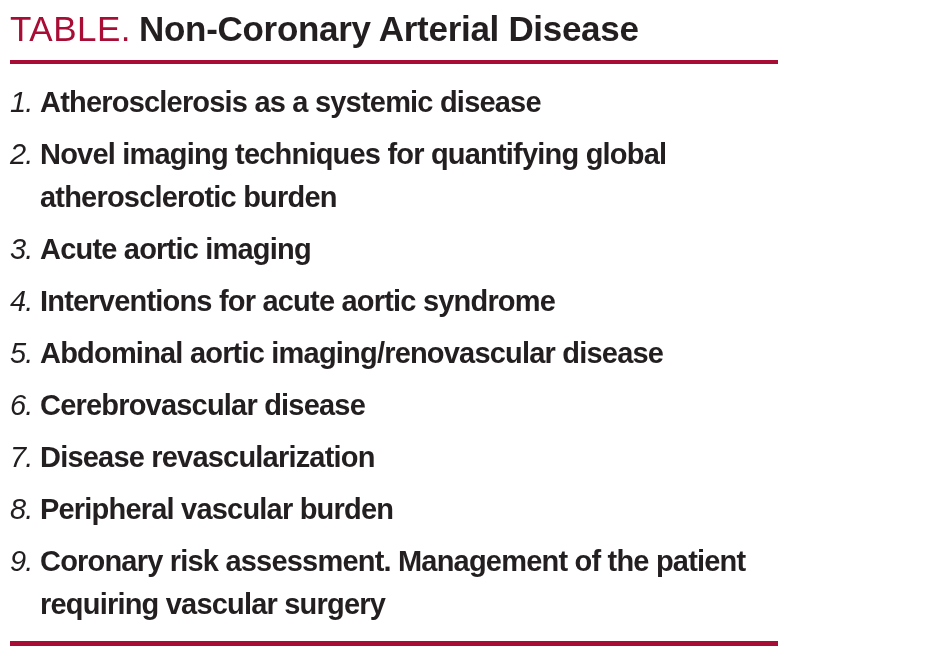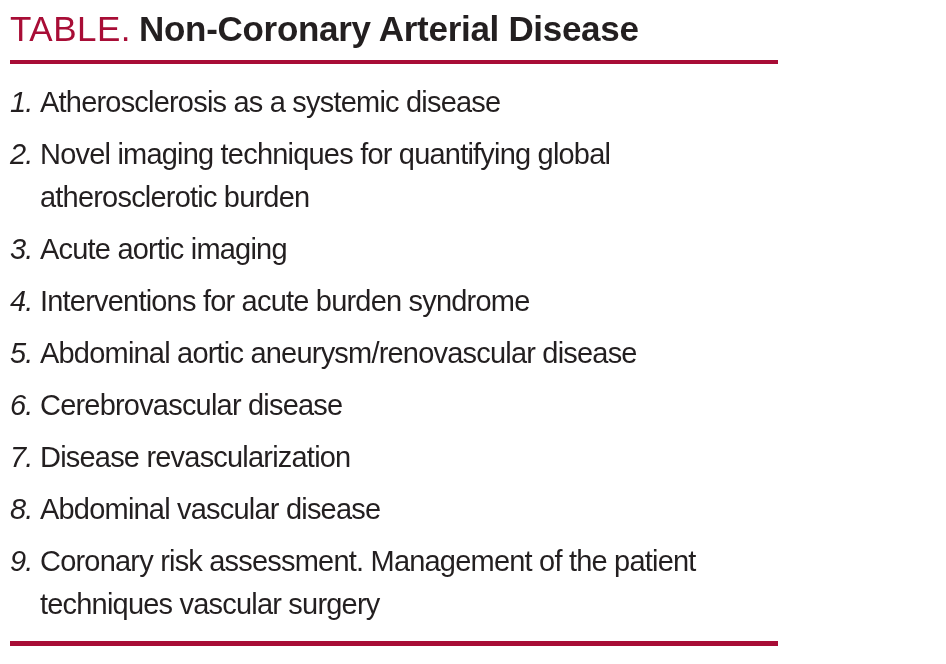--- a/index.html
+++ b/index.html
@@ -60,20 +60,21 @@
     margin-bottom: 0;
   }
   .item-number {
     flex: 0 0 30px;
     width: 30px;
     font-style: italic;
   }
   .item-text {
     flex: 1 1 auto;
     max-width: 856px;
+    font-weight: bold;
   }
 </style>
 </head>
 <body>
 
 <div class="page">
 
   <div class="table-header">
     <span class="table-label">TABLE.</span><span class="table-title">Non-Coronary Arterial Disease</span>
   </div>
@@ -88,39 +89,39 @@
     <div class="item">
       <span class="item-number">2.</span>
       <span class="item-text">Novel imaging techniques for quantifying global atherosclerotic burden</span>
     </div>
     <div class="item">
       <span class="item-number">3.</span>
       <span class="item-text">Acute aortic imaging</span>
     </div>
     <div class="item">
       <span class="item-number">4.</span>
-      <span class="item-text">Interventions for acute burden syndrome</span>
+      <span class="item-text">Interventions for acute aortic syndrome</span>
     </div>
     <div class="item">
       <span class="item-number">5.</span>
-      <span class="item-text">Abdominal aortic aneurysm/renovascular disease</span>
+      <span class="item-text">Abdominal aortic imaging/renovascular disease</span>
     </div>
     <div class="item">
       <span class="item-number">6.</span>
       <span class="item-text">Cerebrovascular disease</span>
     </div>
     <div class="item">
       <span class="item-number">7.</span>
       <span class="item-text">Disease revascularization</span>
     </div>
     <div class="item">
       <span class="item-number">8.</span>
-      <span class="item-text">Abdominal vascular disease</span>
+      <span class="item-text">Peripheral vascular burden</span>
     </div>
     <div class="item">
       <span class="item-number">9.</span>
-      <span class="item-text">Coronary risk assessment. Management of the patient techniques vascular surgery</span>
+      <span class="item-text">Coronary risk assessment. Management of the patient requiring vascular surgery</span>
     </div>
   </div>
 
   <hr class="rule rule-bottom">
 
 </div>
 
 </body></html>

